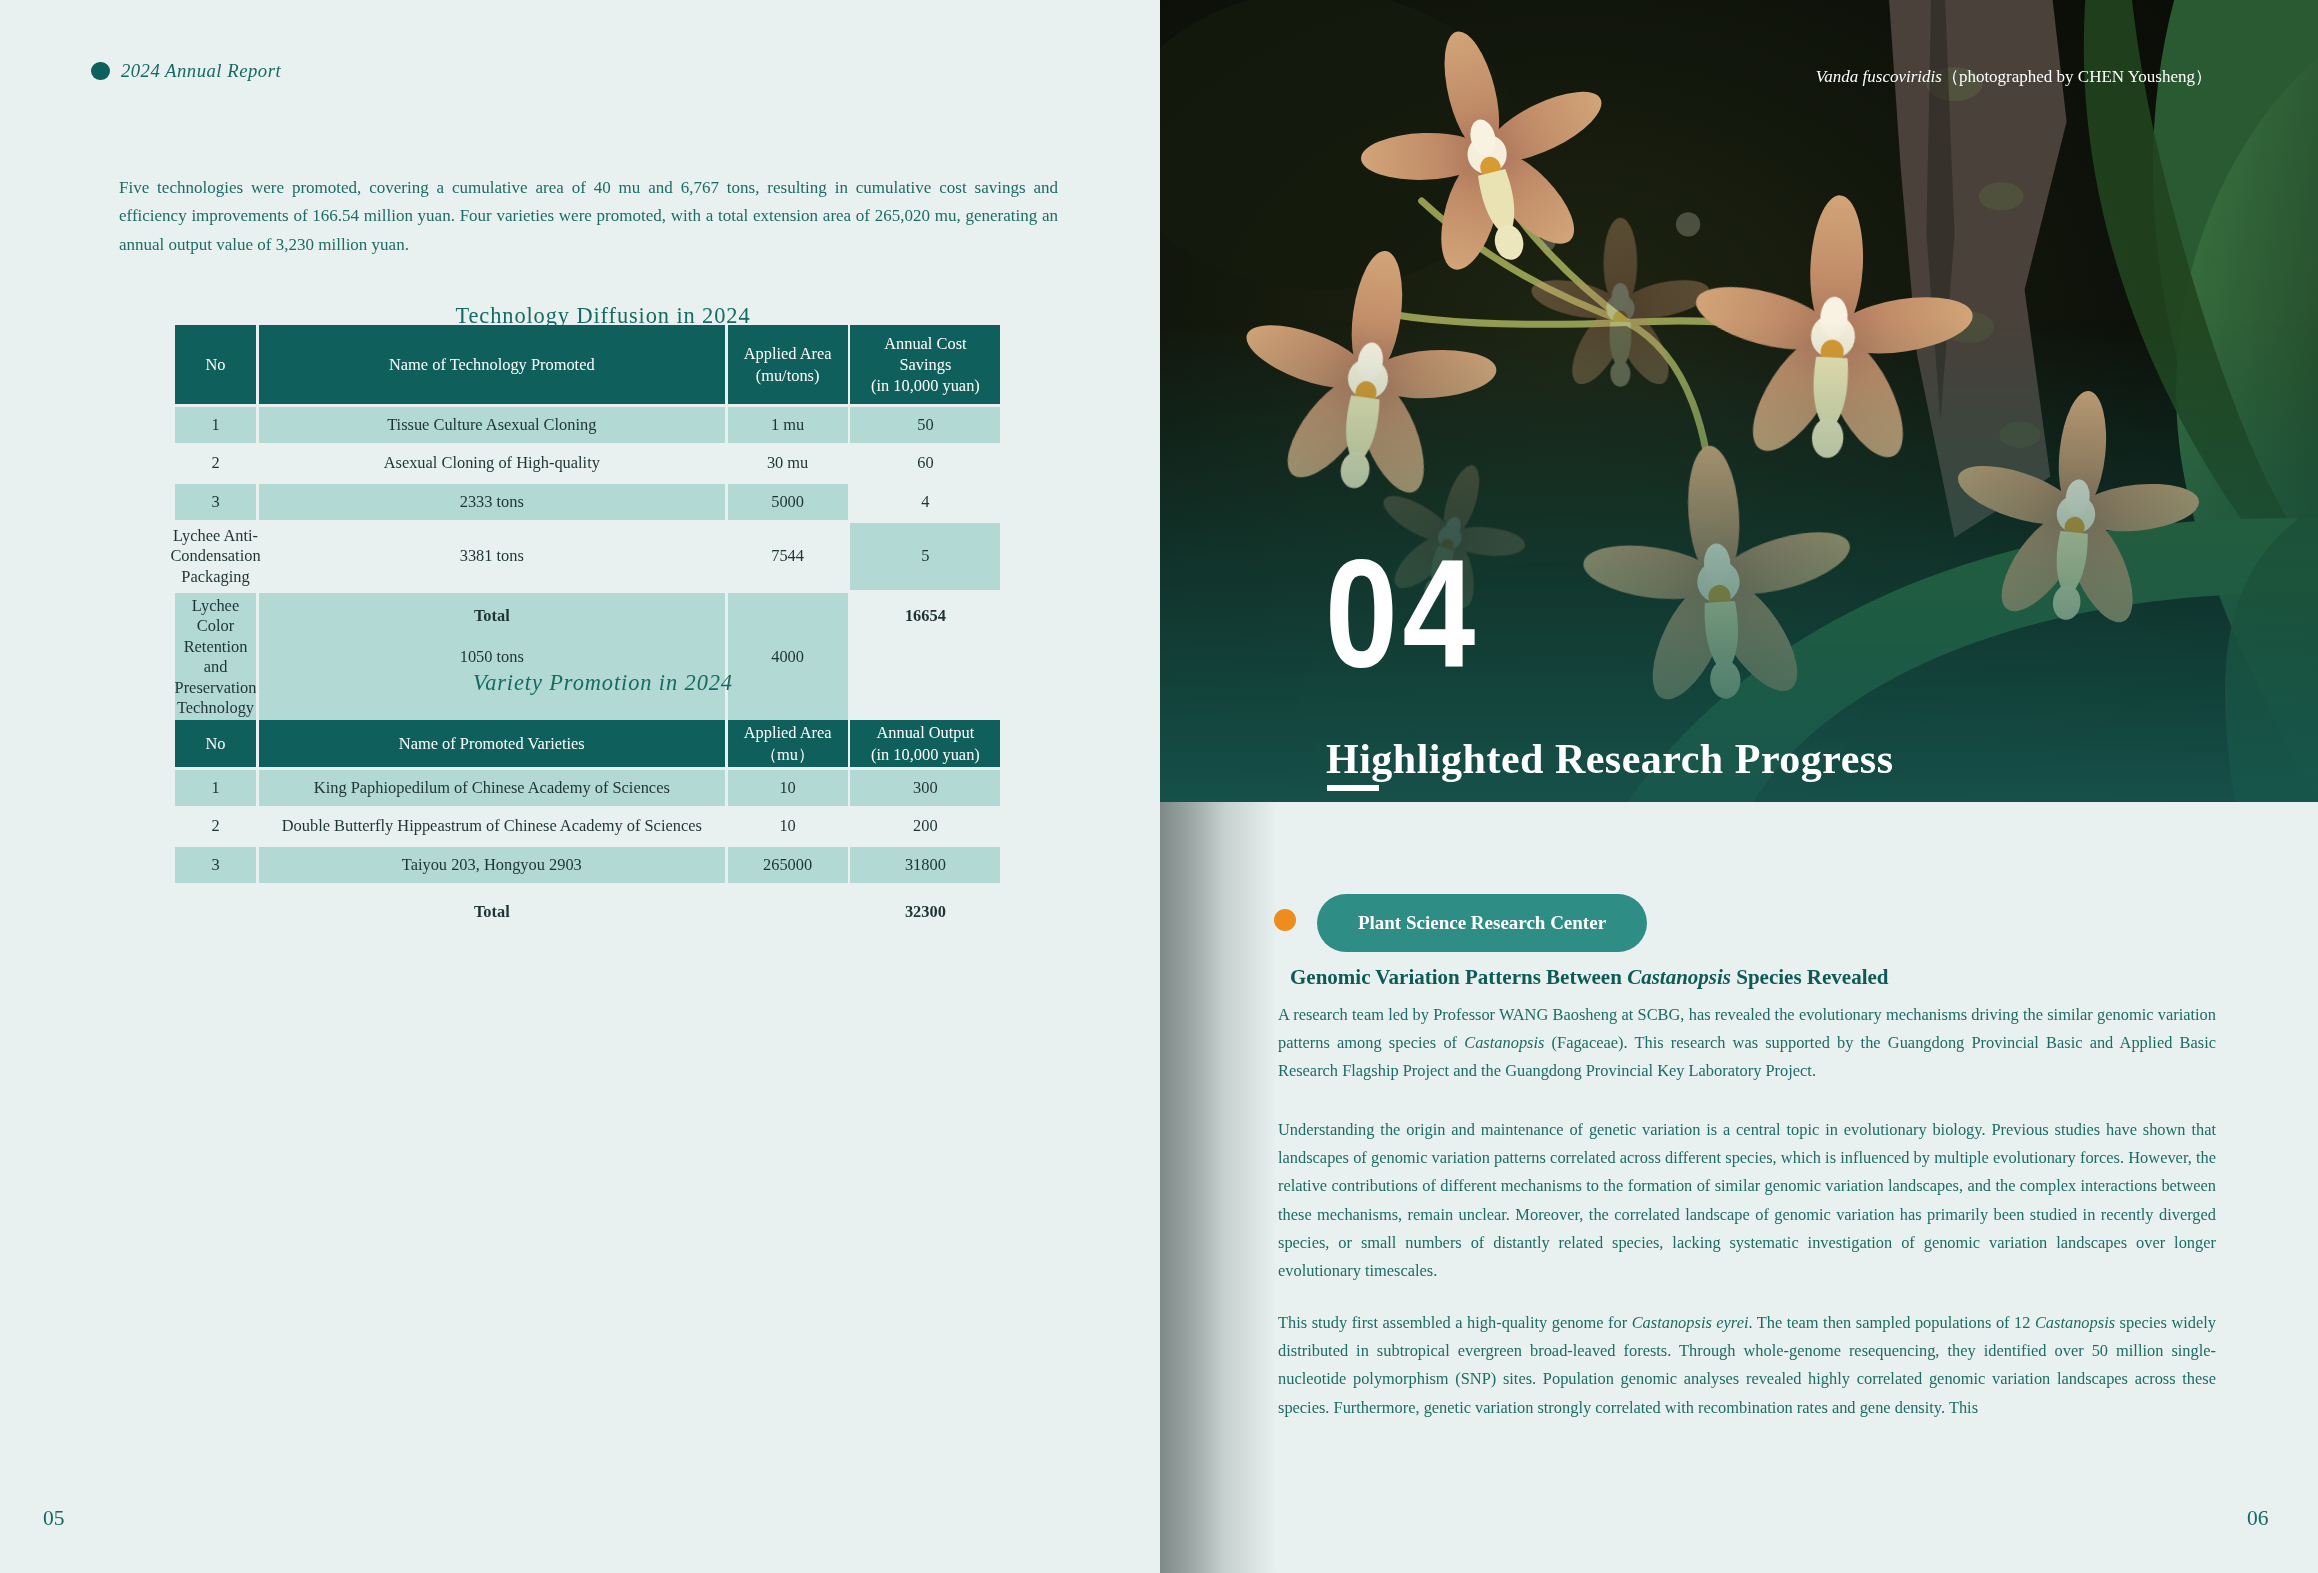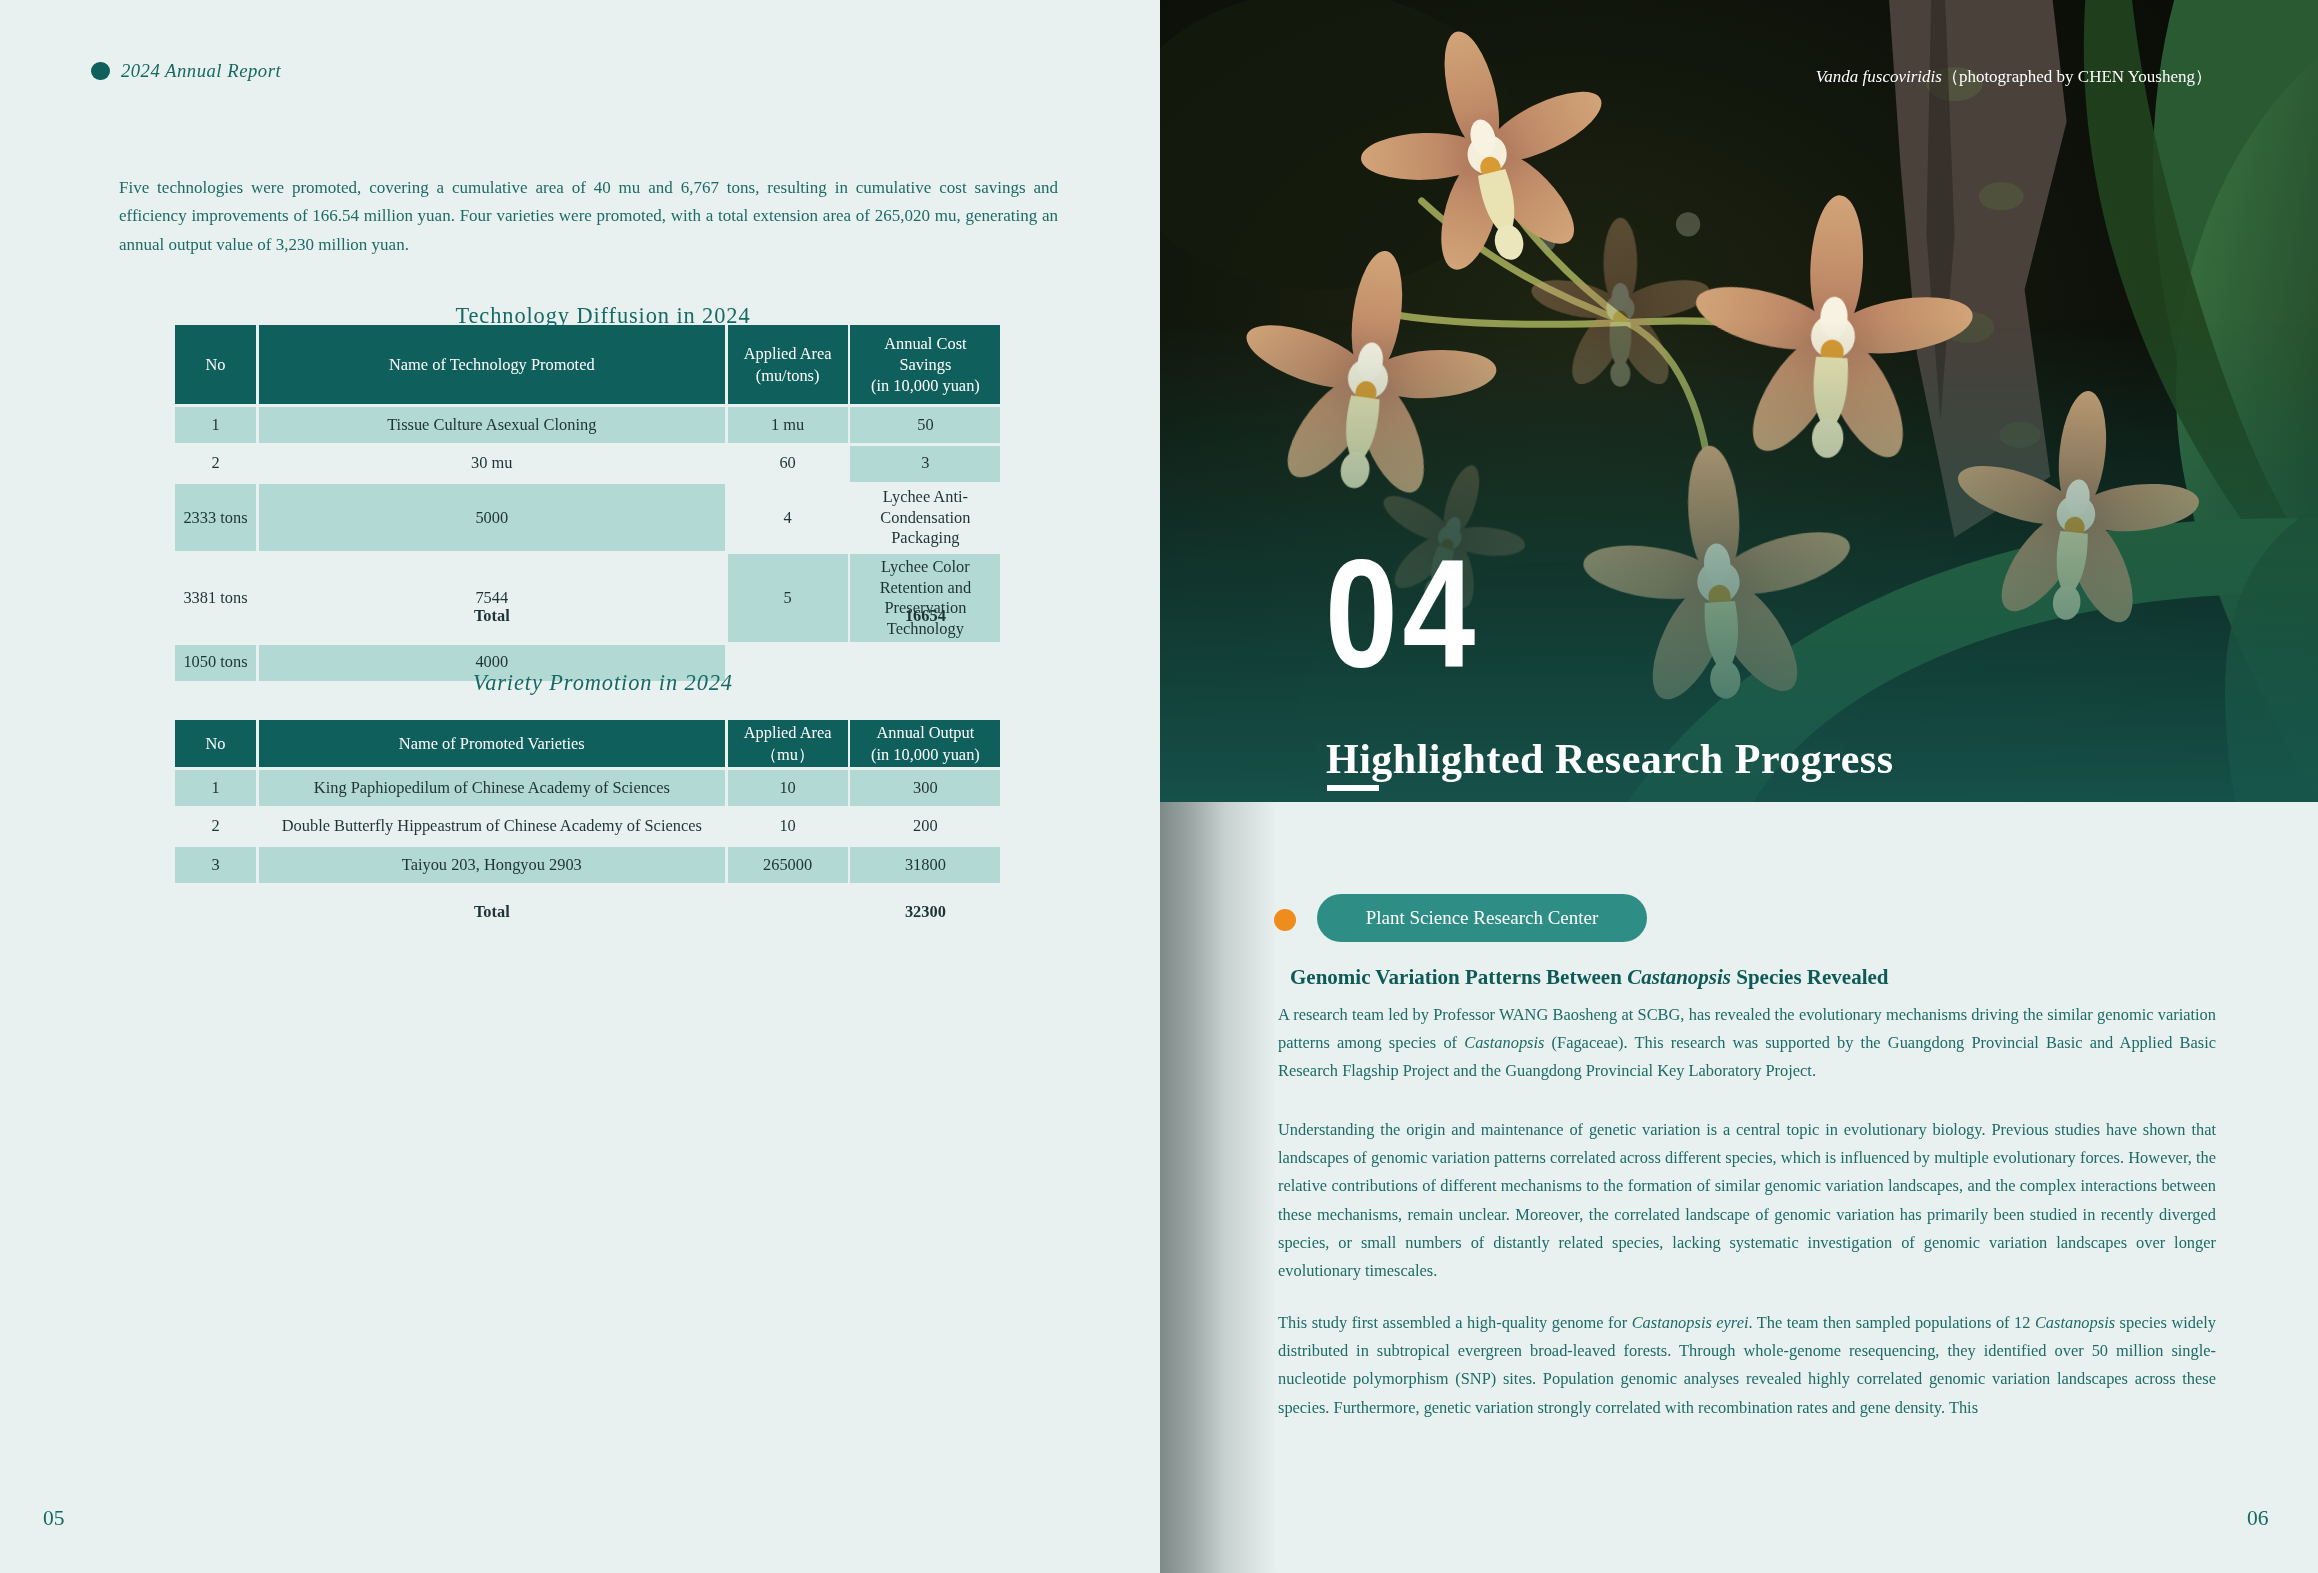--- a/index.html
+++ b/index.html
@@ -53,23 +53,23 @@
             font-family:"Liberation Sans",sans-serif;font-weight:700;font-size:154px;letter-spacing:5.6px;
             transform:scaleX(.85);transform-origin:left top;}
   .hero-title{position:absolute;left:1326px;top:735px;color:#fff;font-size:42px;font-weight:bold;letter-spacing:0.5px;}
   .hero-dash{position:absolute;left:1327px;top:785px;width:52px;height:6px;background:#fff;}
 
   .spine{position:absolute;left:1160px;top:802px;width:117px;height:772px;
          background:linear-gradient(90deg,#7e8a88 0%,#9aa5a3 25%,#c6d0ce 55%,rgba(232,241,239,0) 100%);}
 
   .orange-dot{position:absolute;left:1274px;top:909px;width:22.4px;height:22.4px;border-radius:50%;
               background:var(--accent_orange,#ef8c1e);}
-  .pill{position:absolute;left:1317px;top:894px;width:330px;height:48px;border-radius:29px;
+  .pill{position:absolute;left:1317px;top:894px;width:330px;height:58px;border-radius:29px;
         background:var(--pill_teal,#2e8d84);color:#fff;display:flex;align-items:center;justify-content:center;
-        font-size:19px;}
+        font-size:19px;font-weight:bold;}
 
   .a-title{position:absolute;left:1278px;top:953px;width:939px;margin:12px;
            font-size:21px;font-weight:bold;color:var(--dark_title,#0d5a56);}
   .a-title .it{font-style:italic;}
 
   .para{position:absolute;left:1278px;width:938px;margin:0;font-size:16.4px;line-height:1.72;
         color:var(--text_teal,#1d6b66);text-align:justify;hyphens:auto;}
   .para .it{font-style:italic;}
   #p1{top:1001px;}
   #p2{top:1116px;}
@@ -97,20 +97,21 @@
       <div class="th">Applied Area
 (mu/tons)</div>
       <div class="th">Annual Cost
 Savings
 (in 10,000 yuan)</div>
     <div class="td c0 shade">1</div>
         <div class="td c1 shade">Tissue Culture Asexual Cloning</div>
         <div class="td c2 shade">1 mu</div>
         <div class="td c3 shade">50</div>
         <div class="td c0">2</div>
+        <div class="td c1">Asexual Cloning of High-quality</div>
         <div class="td c2">30 mu</div>
         <div class="td c3">60</div>
         <div class="td c0 shade">3</div>
         <div class="td c2 shade">2333 tons</div>
         <div class="td c3 shade">5000</div>
         <div class="td c0">4</div>
         <div class="td c1">Lychee Anti-Condensation Packaging</div>
         <div class="td c2">3381 tons</div>
         <div class="td c3">7544</div>
         <div class="td c0 shade">5</div>

